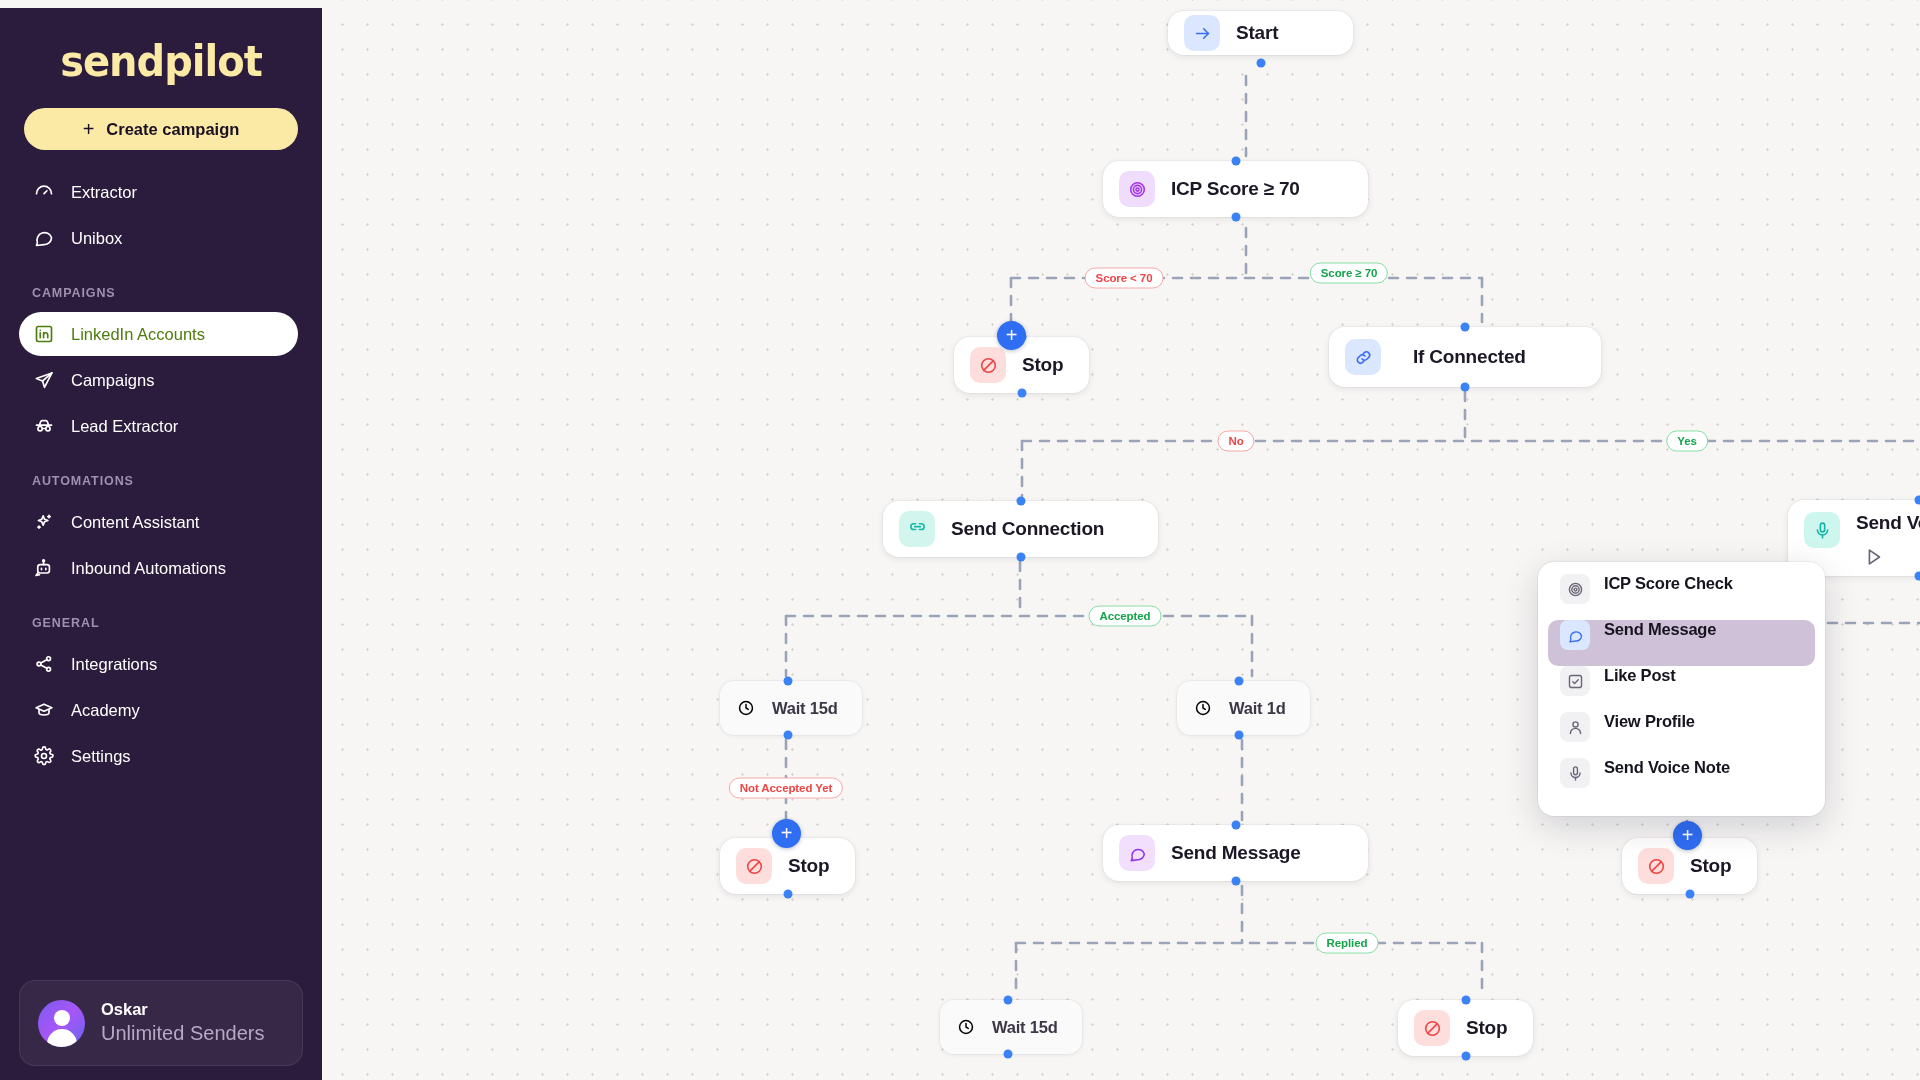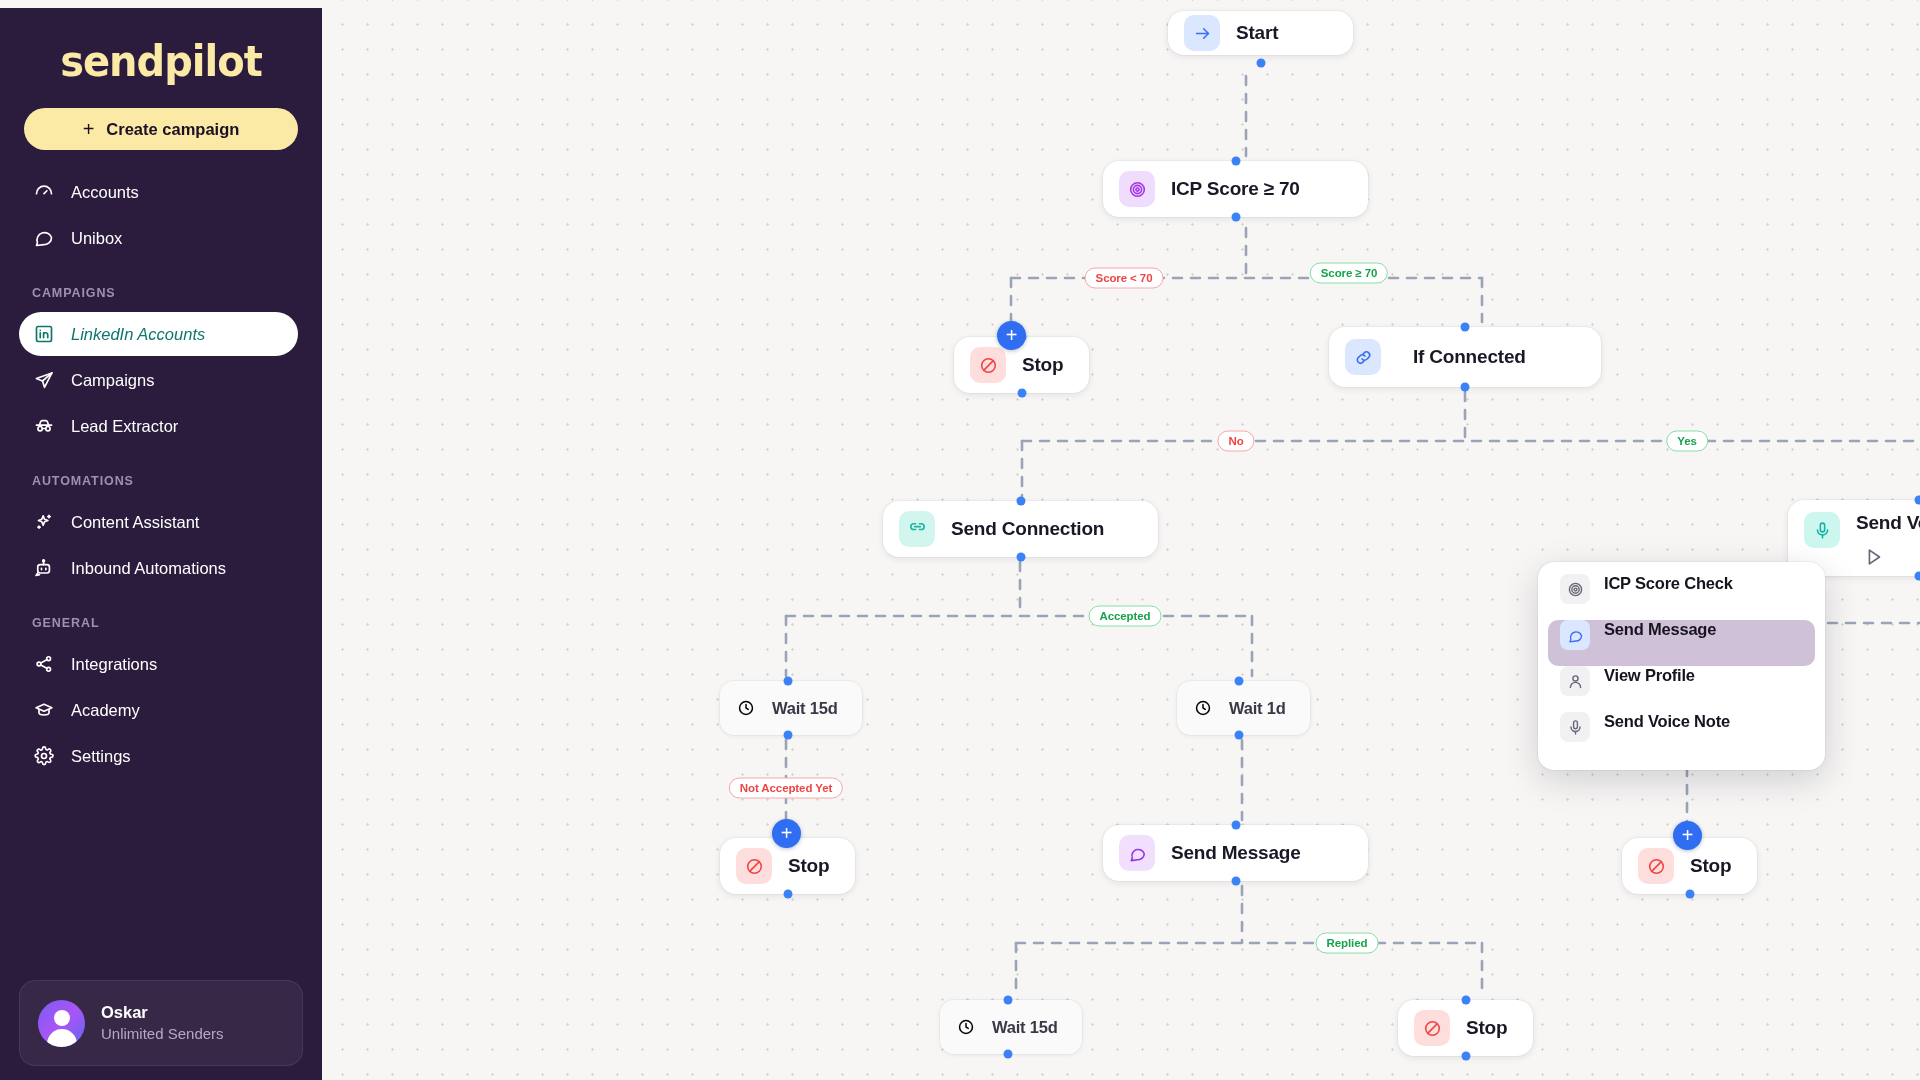--- a/index.html
+++ b/index.html
@@ -63,21 +63,21 @@
     display: flex; align-items: center;
     gap: 16px;
     height: 44px;
     margin: 2px 24px 2px 19px;
     padding: 0 14px;
     border-radius: 999px;
     color: #ffffff;
     font-size: 16.5px;
     cursor: pointer;
   }
-  .nav-item.active { background: #ffffff; color: #0f766e; font-weight: 500; font-style: italic; }
+  .nav-item.active { background: #ffffff; color: #4d7c0f; font-weight: 500; }
   .nav-item .ico { width: 22px; height: 22px; flex: 0 0 22px; display: flex; align-items: center; justify-content: center; }
   .nav-item .ico svg { width: 20px; height: 20px; display: block; }
 
   .user-card {
     position: absolute;
     left: 19px; bottom: 22px;
     width: 284px; height: 86px;
     background: rgba(255,255,255,0.06);
     border: 1px solid rgba(255,255,255,0.08);
     border-radius: 16px;
@@ -92,21 +92,21 @@
   }
   .avatar::before {
     content:''; position:absolute; left:50%; top:10px;
     width:16px;height:16px;border-radius:50%;background:#fff;transform:translateX(-50%);
   }
   .avatar::after {
     content:''; position:absolute; left:50%; top:29px;
     width:30px;height:22px;border-radius:15px 15px 0 0;background:#fff;transform:translateX(-50%);
   }
   .user-name { color:#fff; font-size:16.5px; font-weight:bold; line-height:1.3; }
-  .user-sub { color:#b6a9c4; font-size:15px; line-height:1.35; }
+  .user-sub { color:#b6a9c4; font-size:20px; line-height:1.35; }
 
   
   #canvas {
     position: relative;
     flex: 1 1 auto;
     height: 1080px;
     background-color: #f7f6f4;
     background-image: radial-gradient(#d9d5d0 1.1px, transparent 1.1px);
     background-size: 25px 25px;
     background-position: 8px 12px;
@@ -231,21 +231,21 @@
     </div>
 
     <nav class="nav" id="nav">
         <div class="nav-item">
           <span class="ico">
             <svg viewBox="0 0 24 24" fill="none" stroke="currentColor" stroke-width="2" stroke-linecap="round" stroke-linejoin="round">
               <path d="M12 14l3.5-3.5"></path>
               <path d="M21 14a9 9 0 1 0-18 0"></path>
             </svg>
           </span>
-          <span>Accounts</span>
+          <span>Extractor</span>
         </div>
         <div class="nav-item">
           <span class="ico">
             <svg viewBox="0 0 24 24" fill="none" stroke="currentColor" stroke-width="2" stroke-linecap="round" stroke-linejoin="round">
               <path d="M21 11.5a8.4 8.4 0 0 1-9 8.4L3 21l1.1-3.6A8.4 8.4 0 1 1 21 11.5z"></path>
             </svg>
           </span>
           <span>Unibox</span>
         </div>
         <div class="nav-group-label">CAMPAIGNS</div>
@@ -570,20 +570,29 @@
           <span class="dd-ico">
             <svg viewBox="0 0 24 24" fill="none" stroke="currentColor" stroke-width="2" stroke-linecap="round" stroke-linejoin="round">
               <path d="M20.5 12.2a7.6 7.6 0 0 1-8.2 7.6L4.2 21l1.2-3.3a7.6 7.6 0 1 1 15.1-5.5z"></path>
             </svg>
           </span>
           <span class="dd-label">Send Message</span>
         </div>
         <div class="dd-item">
           <span class="dd-ico">
             <svg viewBox="0 0 24 24" fill="none" stroke="currentColor" stroke-width="2" stroke-linecap="round" stroke-linejoin="round">
+              <rect x="3.5" y="3.5" width="17" height="17" rx="3"></rect>
+              <path d="M8.2 12.2l2.6 2.6 5-5.2"></path>
+            </svg>
+          </span>
+          <span class="dd-label">Like Post</span>
+        </div>
+        <div class="dd-item">
+          <span class="dd-ico">
+            <svg viewBox="0 0 24 24" fill="none" stroke="currentColor" stroke-width="2" stroke-linecap="round" stroke-linejoin="round">
               <circle cx="12" cy="7.6" r="3.6"></circle>
               <path d="M4.8 20.4a7.2 7.2 0 0 1 14.4 0"></path>
             </svg>
           </span>
           <span class="dd-label">View Profile</span>
         </div>
         <div class="dd-item">
           <span class="dd-ico">
             <svg viewBox="0 0 24 24" fill="none" stroke="currentColor" stroke-width="2" stroke-linecap="round" stroke-linejoin="round">
               <rect x="9.3" y="2.7" width="5.4" height="11" rx="2.7"></rect>

